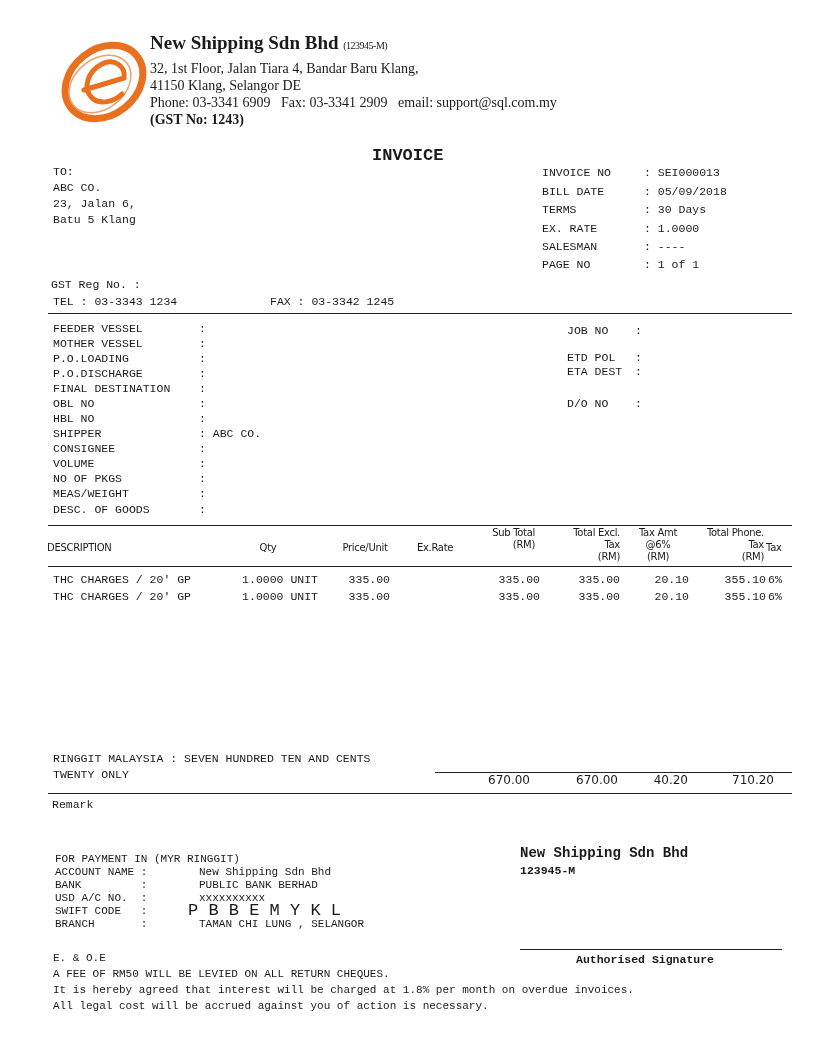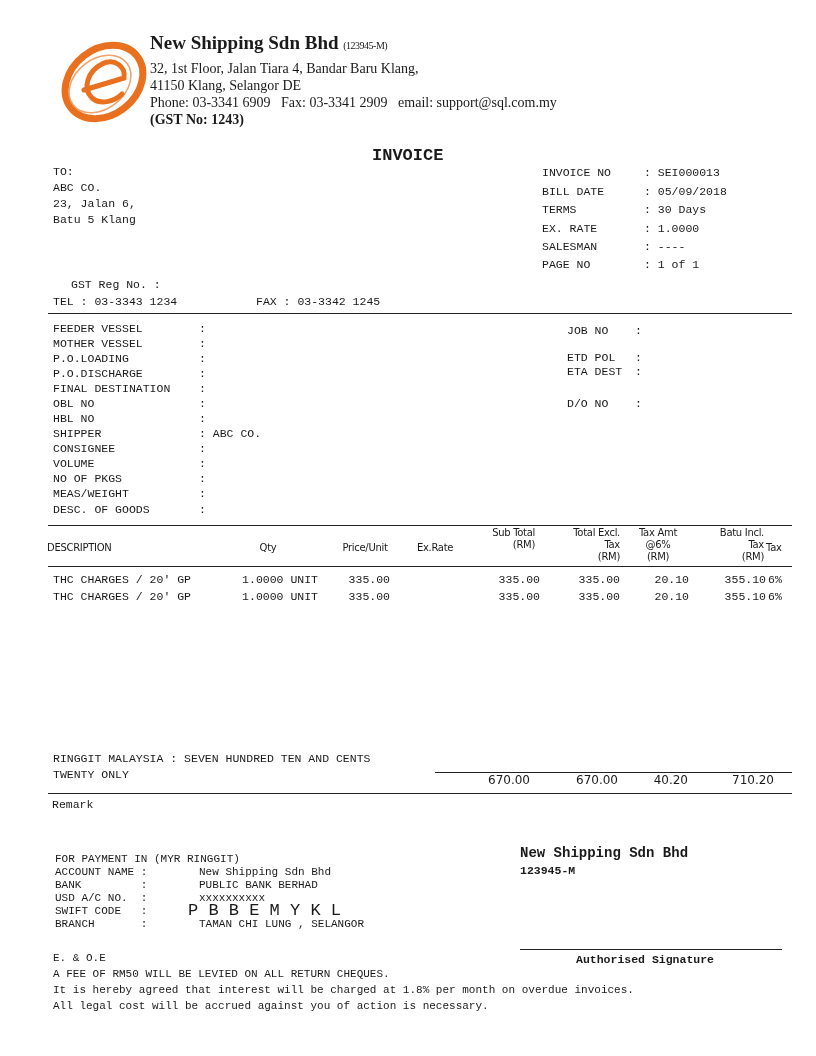--- a/index.html
+++ b/index.html
@@ -38,23 +38,23 @@
 <div class="abs serif co-line" style="top:77px;">41150 Klang, Selangor DE</div>
 <div class="abs serif co-line" style="top:94px;">Phone: 03-3341 6909   Fax: 03-3341 2909   email: support@sql.com.my</div>
 <div class="abs serif co-line gst" style="top:111px;">(GST No: 1243)</div>
 
 <div class="abs title">INVOICE</div>
 
 <div class="abs mono" style="left:53px; top:164px;">TO:</div>
 <div class="abs mono" style="left:53px; top:180px;">ABC CO.</div>
 <div class="abs mono" style="left:53px; top:196px;">23, Jalan 6,</div>
 <div class="abs mono" style="left:53px; top:212px;">Batu 5 Klang</div>
-<div class="abs mono" style="left:71px; top:277px;">GST Reg No. :</div>
+<div class="abs mono" style="left:51px; top:277px;">GST Reg No. :</div>
 <div class="abs mono" style="left:53px; top:294px;">TEL : 03-3343 1234</div>
-<div class="abs mono" style="left:256px; top:294px;">FAX : 03-3342 1245</div>
+<div class="abs mono" style="left:270px; top:294px;">FAX : 03-3342 1245</div>
 
 <div>
   <div class="abs mono" style="left:542px; top:165px;">INVOICE NO</div>
   <div class="abs mono" style="left:644px; top:165px;">: SEI000013</div>
   <div class="abs mono" style="left:542px; top:184px;">BILL DATE</div>
   <div class="abs mono" style="left:644px; top:184px;">: 05/09/2018</div>
   <div class="abs mono" style="left:542px; top:202px;">TERMS</div>
   <div class="abs mono" style="left:644px; top:202px;">: 30 Days</div>
   <div class="abs mono" style="left:542px; top:221px;">EX. RATE</div>
   <div class="abs mono" style="left:644px; top:221px;">: 1.0000</div>
@@ -113,21 +113,21 @@
   <div class="th" style="left:335px; top:542px; width:60px; text-align:center;">Price/Unit</div>
   <div class="th" style="left:410px; top:542px; width:50px; text-align:center;">Ex.Rate</div>
   <div class="th" style="left:470px; top:527px; width:65px;">Sub Total
 (RM)</div>
   <div class="th" style="left:550px; top:527px; width:70px;">Total Excl.
 Tax
 (RM)</div>
   <div class="th" style="left:630px; top:527px; width:56px; text-align:center;">Tax Amt
 @6%
 (RM)</div>
-  <div class="th" style="left:700px; top:527px; width:64px;">Batu Incl.
+  <div class="th" style="left:700px; top:527px; width:64px;">Total Phone.
 Tax
 (RM)</div>
   <div class="th" style="left:766px; top:542px; text-align:left;">Tax</div>
 </div>
 <div class="hline" style="left:48px; width:744px; top:566px;"></div>
 
 <div>
   <div class="td mono" style="left:53px; top:572px;">THC CHARGES / 20' GP</div>
   <div class="td mono right" style="left:230px; width:88px; top:572px;">1.0000 UNIT</div>
   <div class="td mono right" style="left:330px; width:60px; top:572px;">335.00</div>

